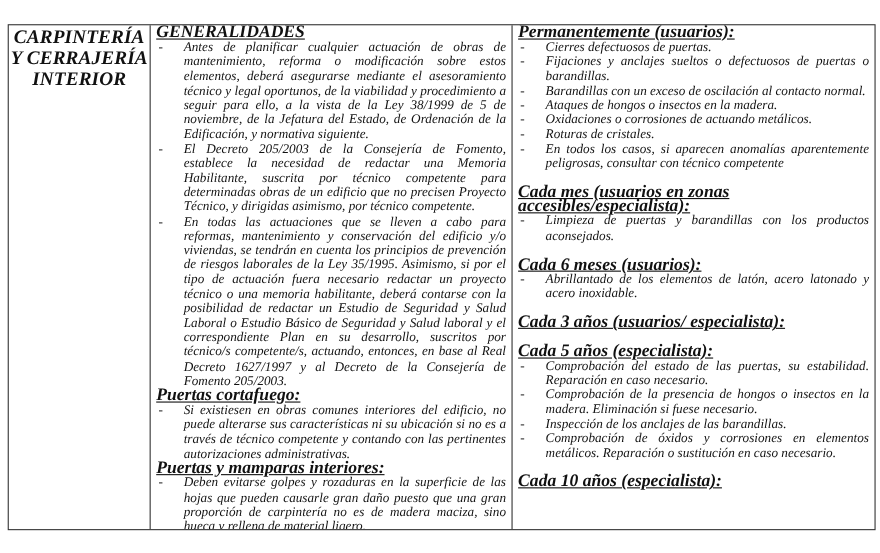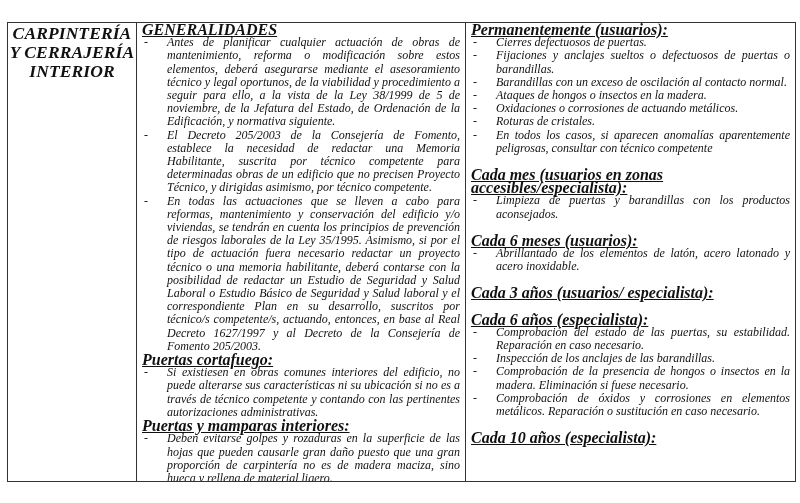--- a/index.html
+++ b/index.html
@@ -66,24 +66,24 @@
       <li>Limpieza de puertas y barandillas con los productos aconsejados.</li>
     </ul>
     <div class="gap"></div>
     <div class="sec-head">Cada 6 meses (usuarios):</div>
     <ul class="items">
       <li>Abrillantado de los elementos de latón, acero latonado y acero inoxidable.</li>
     </ul>
     <div class="gap"></div>
     <div class="sec-head">Cada 3 años (usuarios/ especialista):</div>
     <div class="gap"></div>
-    <div class="sec-head">Cada 6 años (especialista):</div>
+    <div class="sec-head">Cada 5 años (especialista):</div>
     <ul class="items">
       <li>Comprobación del estado de las puertas, su estabilidad. Reparación en caso necesario.</li>
+      <li>Comprobación de la presencia de hongos o insectos en la madera. Eliminación si fuese necesario.</li>
       <li>Inspección de los anclajes de las barandillas.</li>
-      <li>Comprobación de la presencia de hongos o insectos en la madera. Eliminación si fuese necesario.</li>
       <li>Comprobación de óxidos y corrosiones en elementos metálicos. Reparación o sustitución en caso necesario.</li>
     </ul>
     <div class="gap"></div>
     <div class="sec-head">Cada 10 años (especialista):</div>
 
   </div>
 </div>
 
 </body></html>

